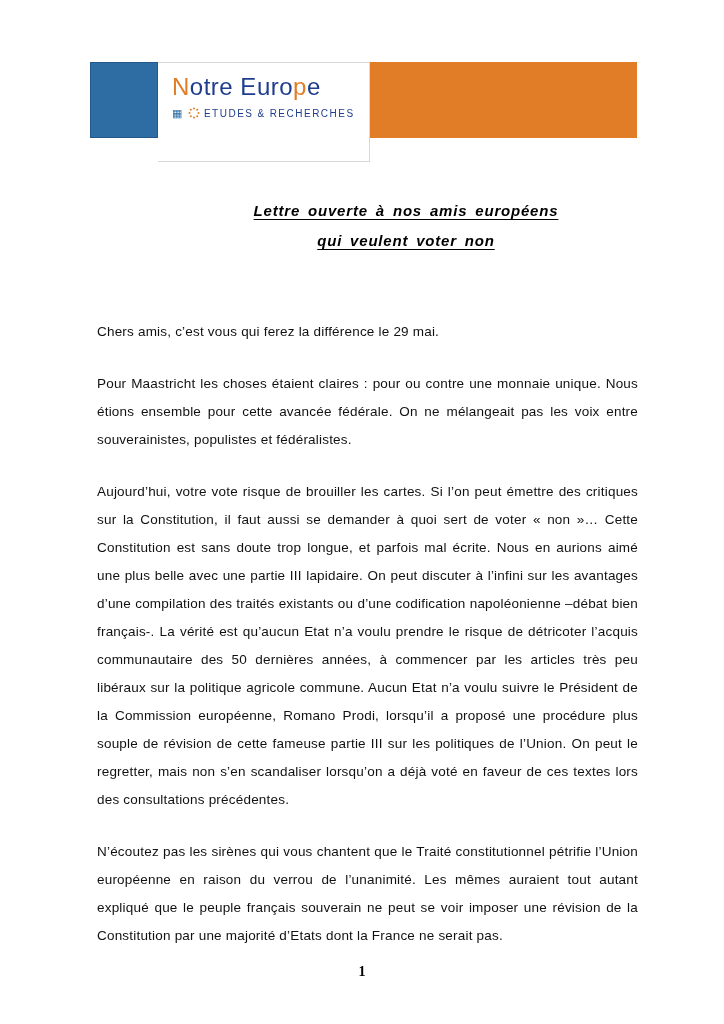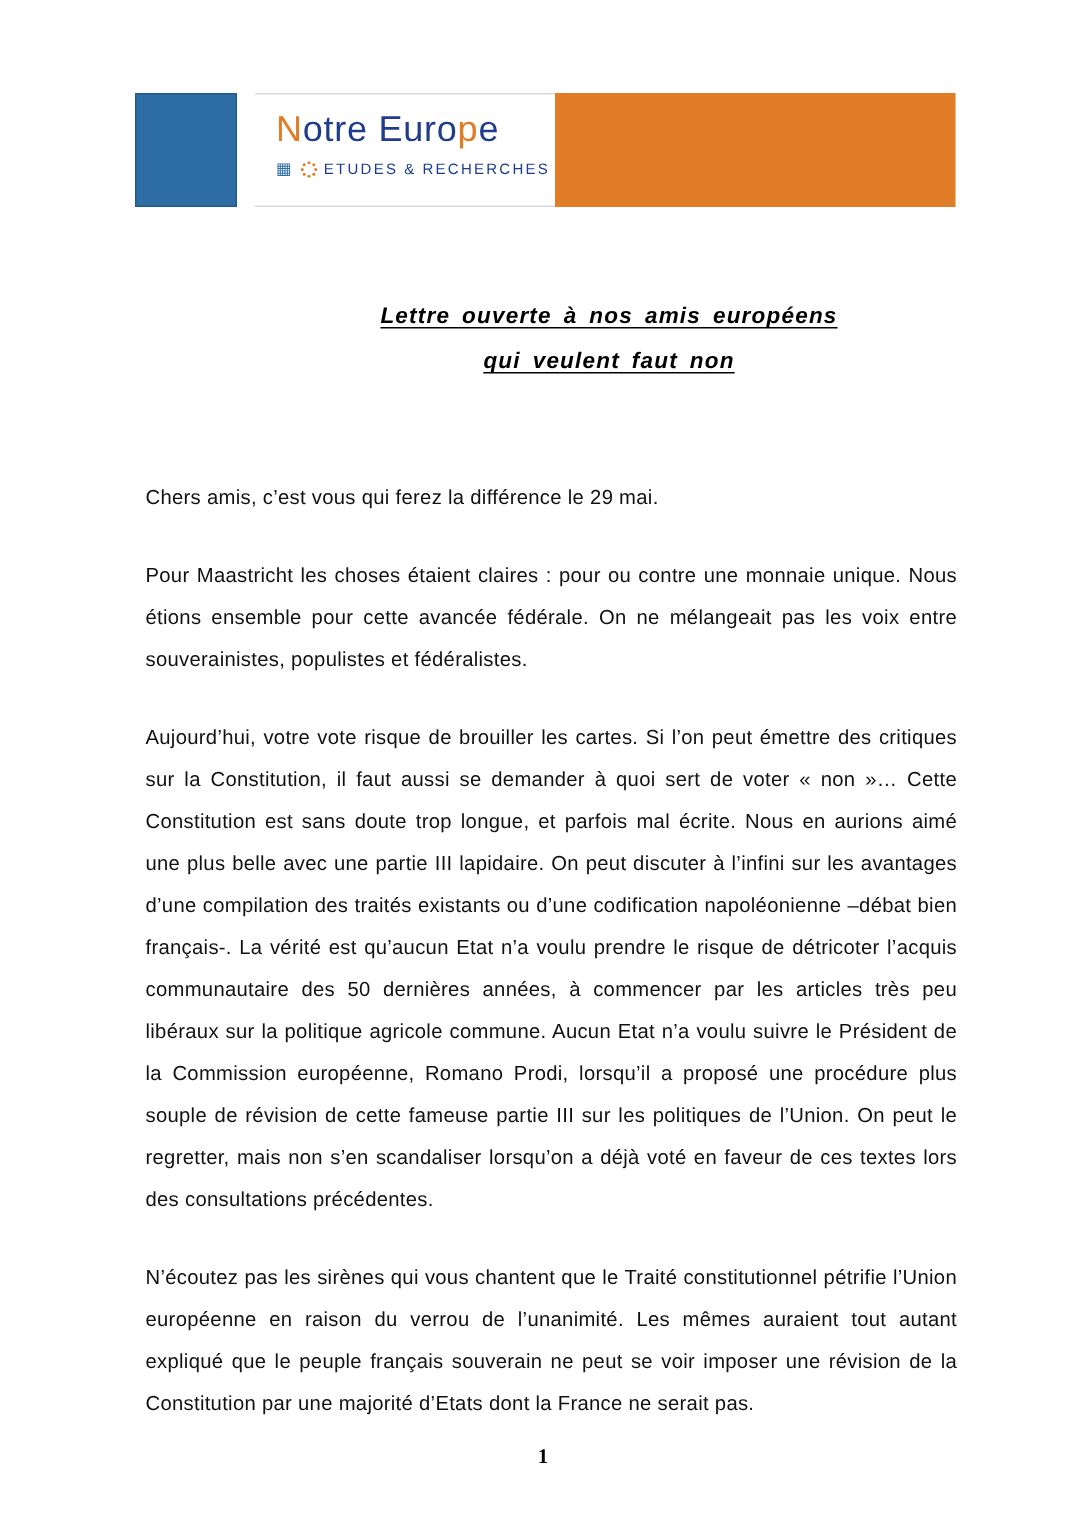--- a/index.html
+++ b/index.html
@@ -8,21 +8,21 @@
 
   .page { position: absolute; inset: 0; background: #ffffff; }
 
   
   .logo-row { position: absolute; top: 62px; left: 90px; right: 87px; height: 76px; }
   .logo-blue-square {
     position: absolute; left: 0; top: 0; width: 68px; height: 76px;
     background: #2e6da4; border: 1px solid #245a8a;
   }
   .logo-center {
-    position: absolute; left: 80px; top: 0; width: 212px; height: 76px;
+    position: absolute; left: 68px; top: 0; width: 212px; height: 100px;
     background: #ffffff; border: 1px solid #d8d8d8; border-left: none;
     padding: 10px 4px 0 14px;
   }
   .brand { font-size: 24px; letter-spacing: 0.5px; font-weight: 400; white-space: nowrap; }
   .brand .orange { color: #e07d26; }
   .brand .blue { color: #1f3d8c; }
   .tagline {
     margin-top: 6px; font-size: 10px; letter-spacing: 1.5px;
     color: #1f3d8c; white-space: nowrap; display: flex; align-items: center; gap: 4px;
   }
@@ -84,21 +84,21 @@
         <span>ETUDES</span>
         <span class="amp">&amp;</span>
         <span>RECHERCHES</span>
       </div>
     </div>
     <div class="logo-orange-bar"></div>
   </header>
 
   <div class="title-block">
     <div class="title-line"><span>Lettre ouverte à nos amis européens</span></div>
-    <div class="title-line"><span>qui veulent faut non</span></div>
+    <div class="title-line"><span>qui veulent voter non</span></div>
   </div>
 
   <main class="body-text">
     <p>Chers amis, c’est vous qui ferez la différence le 29 mai.</p>
     <p>Pour Maastricht les choses étaient claires : pour ou contre une monnaie unique. Nous étions ensemble pour cette avancée fédérale. On ne mélangeait pas les voix entre souverainistes, populistes et fédéralistes.</p>
     <p>Aujourd’hui, votre vote risque de brouiller les cartes. Si l’on peut émettre des critiques sur la Constitution, il faut aussi se demander à quoi sert de voter « non »… Cette Constitution est sans doute trop longue, et parfois mal écrite. Nous en aurions aimé une plus belle avec une partie III lapidaire. On peut discuter à l’infini sur les avantages d’une compilation des traités existants ou d’une codification napoléonienne –débat bien français-. La vérité est qu’aucun Etat n’a voulu prendre le risque de détricoter l’acquis communautaire des 50 dernières années, à commencer par les articles très peu libéraux sur la politique agricole commune. Aucun Etat n’a voulu suivre le Président de la Commission européenne, Romano Prodi, lorsqu’il a proposé une procédure plus souple de révision de cette fameuse partie III sur les politiques de l’Union. On peut le regretter, mais non s’en scandaliser lorsqu’on a déjà voté en faveur de ces textes lors des consultations précédentes.</p>
     <p>N’écoutez pas les sirènes qui vous chantent que le Traité constitutionnel pétrifie l’Union européenne en raison du verrou de l’unanimité. Les mêmes auraient tout autant expliqué que le peuple français souverain ne peut se voir imposer une révision de la Constitution par une majorité d’Etats dont la France ne serait pas.</p>
   </main>
 
   <footer class="footer">

